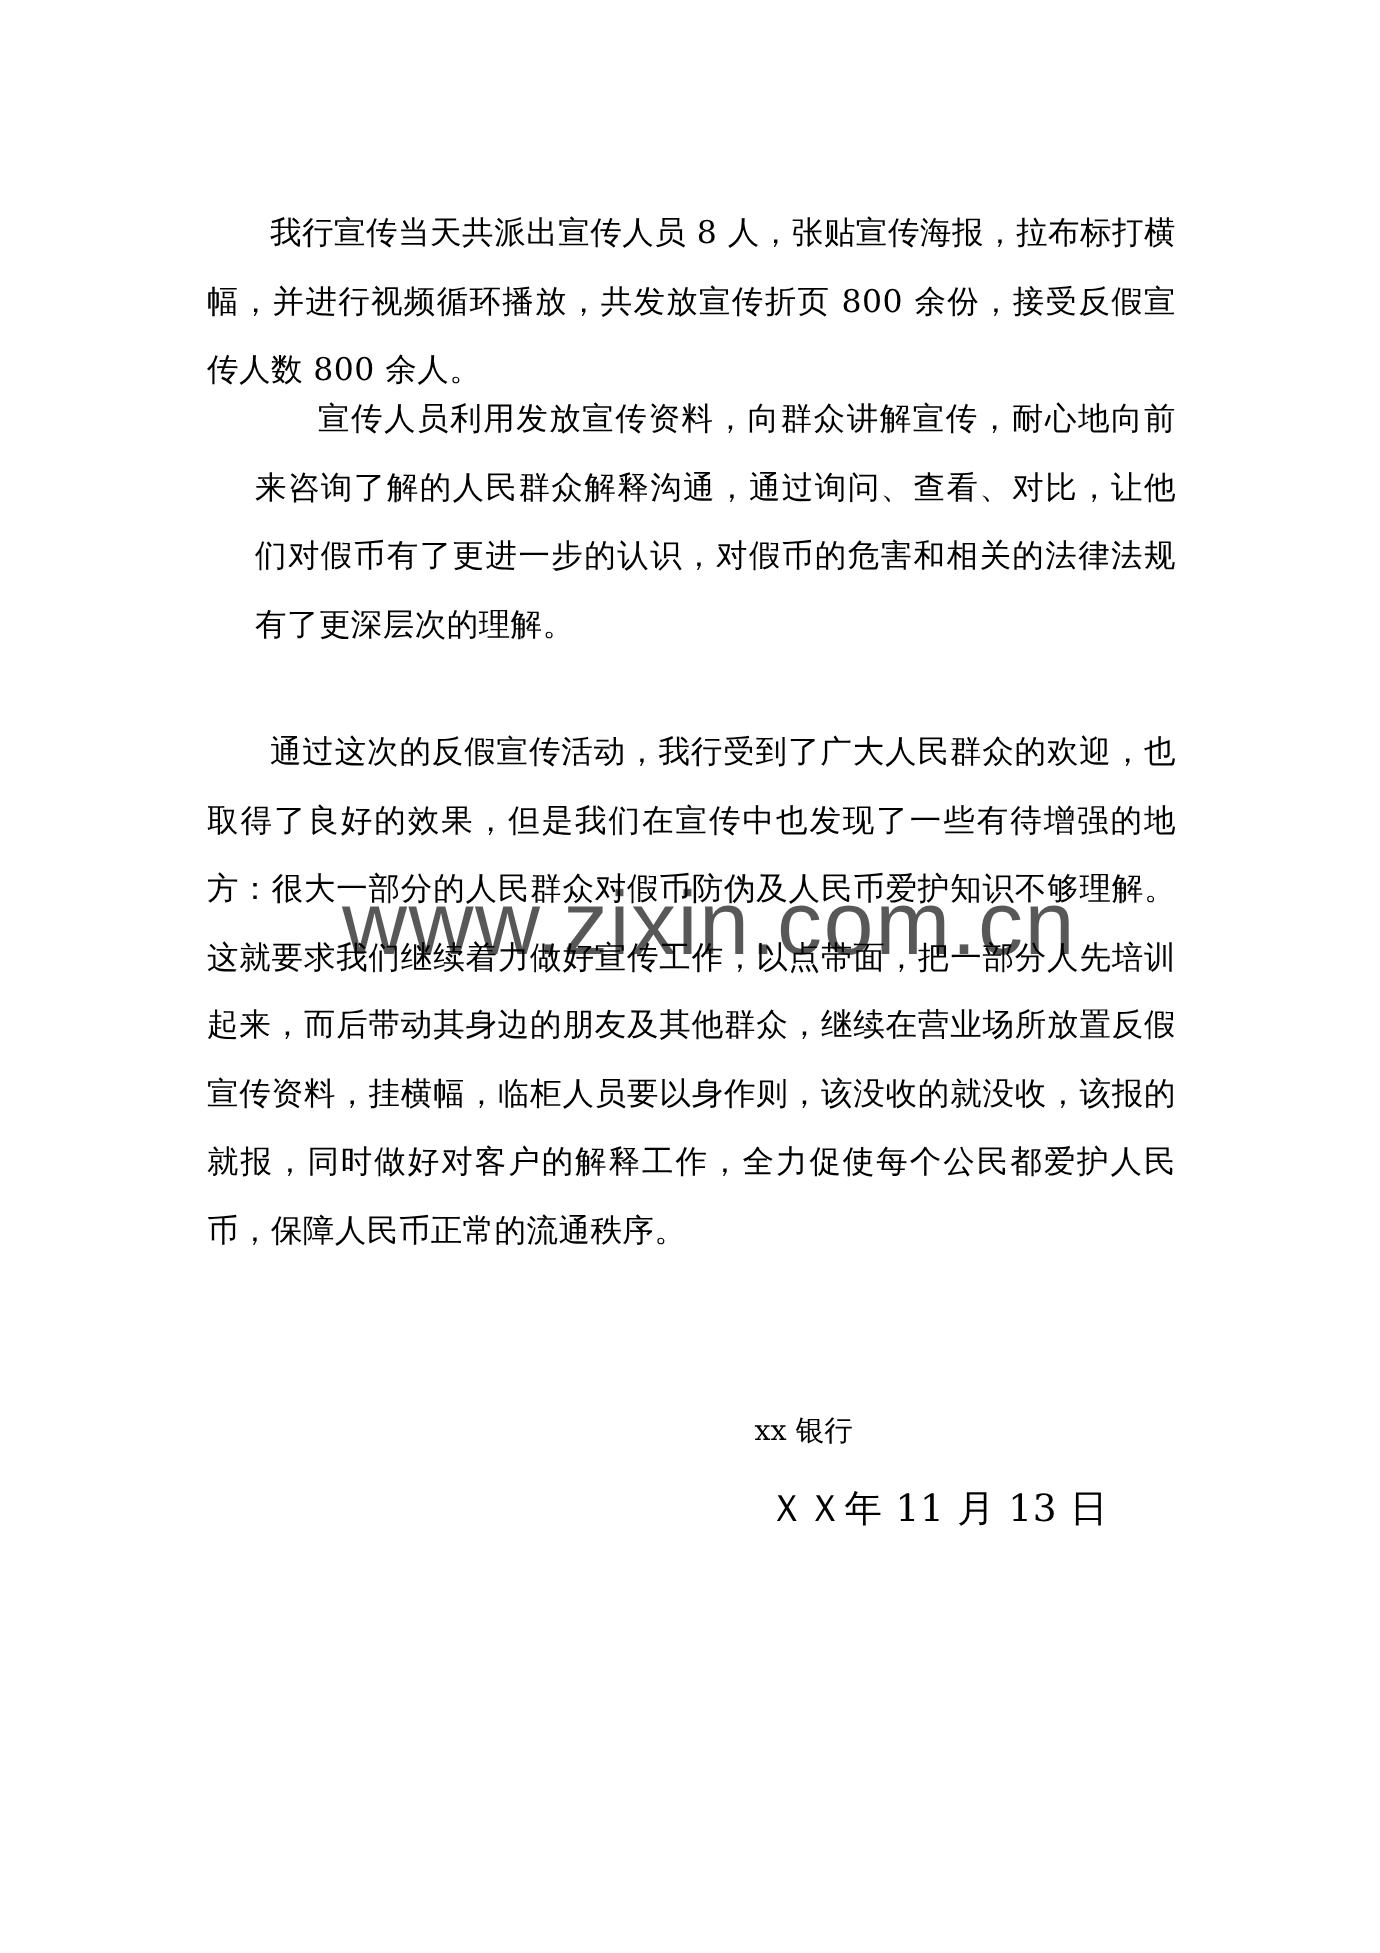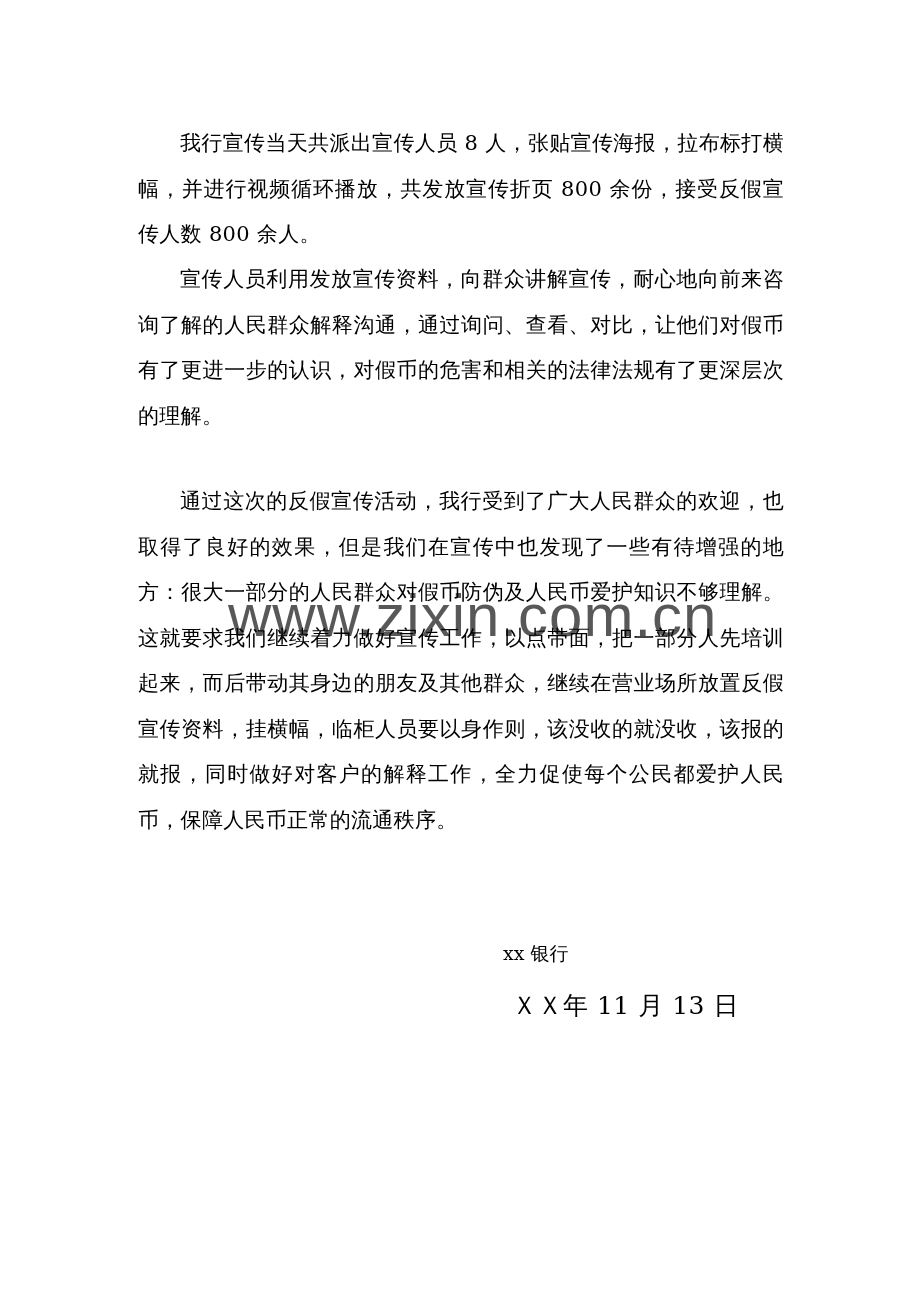--- a/index.html
+++ b/index.html
@@ -3,22 +3,22 @@
 <meta charset="utf-8">
 <style>
   html, body { margin: 0; padding: 0; background: #ffffff; }
   body { width: 920px; height: 1302px; position: relative; overflow: hidden;
          font-family: "DejaVu Serif", "Liberation Serif", serif; color: #000; }
   .page { position: absolute; left: 0; top: 0; width: 920px; height: 1302px; }
   .body-text { position: absolute; left: 138px; top: 121px; width: 646px; }
   .para { font-size: 21px; line-height: 45.5px; margin: 0 0 0 0; text-indent: 42px;
           text-align: justify; letter-spacing: 0.3px; }
   .para + .para { margin-top: 0; }
-  .p1 { position: absolute; top: 0; }
-  .p2 { position: absolute; top: 136px; }
+  .p1 { position: absolute; top: 12px; }
+  .p2 { position: absolute; top: 136px; margin-left: 32px; }
   .p3 { position: absolute; top: 358px; }
   .signature { position: absolute; left: 503px; top: 941px; font-size: 19px; }
   .date { position: absolute; left: 512px; top: 989px; font-size: 25px; letter-spacing: 0.5px; }
   .watermark { position: absolute; left: 228px; top: 586px; font-family: "Liberation Sans", sans-serif;
                font-size: 60px; color: #000000; opacity: 0.65; letter-spacing: 1px;
                pointer-events: none; line-height: 1; z-index: 0; }
   .para, .signature, .date { z-index: 1; }
 </style>
 </head>
 <body>

